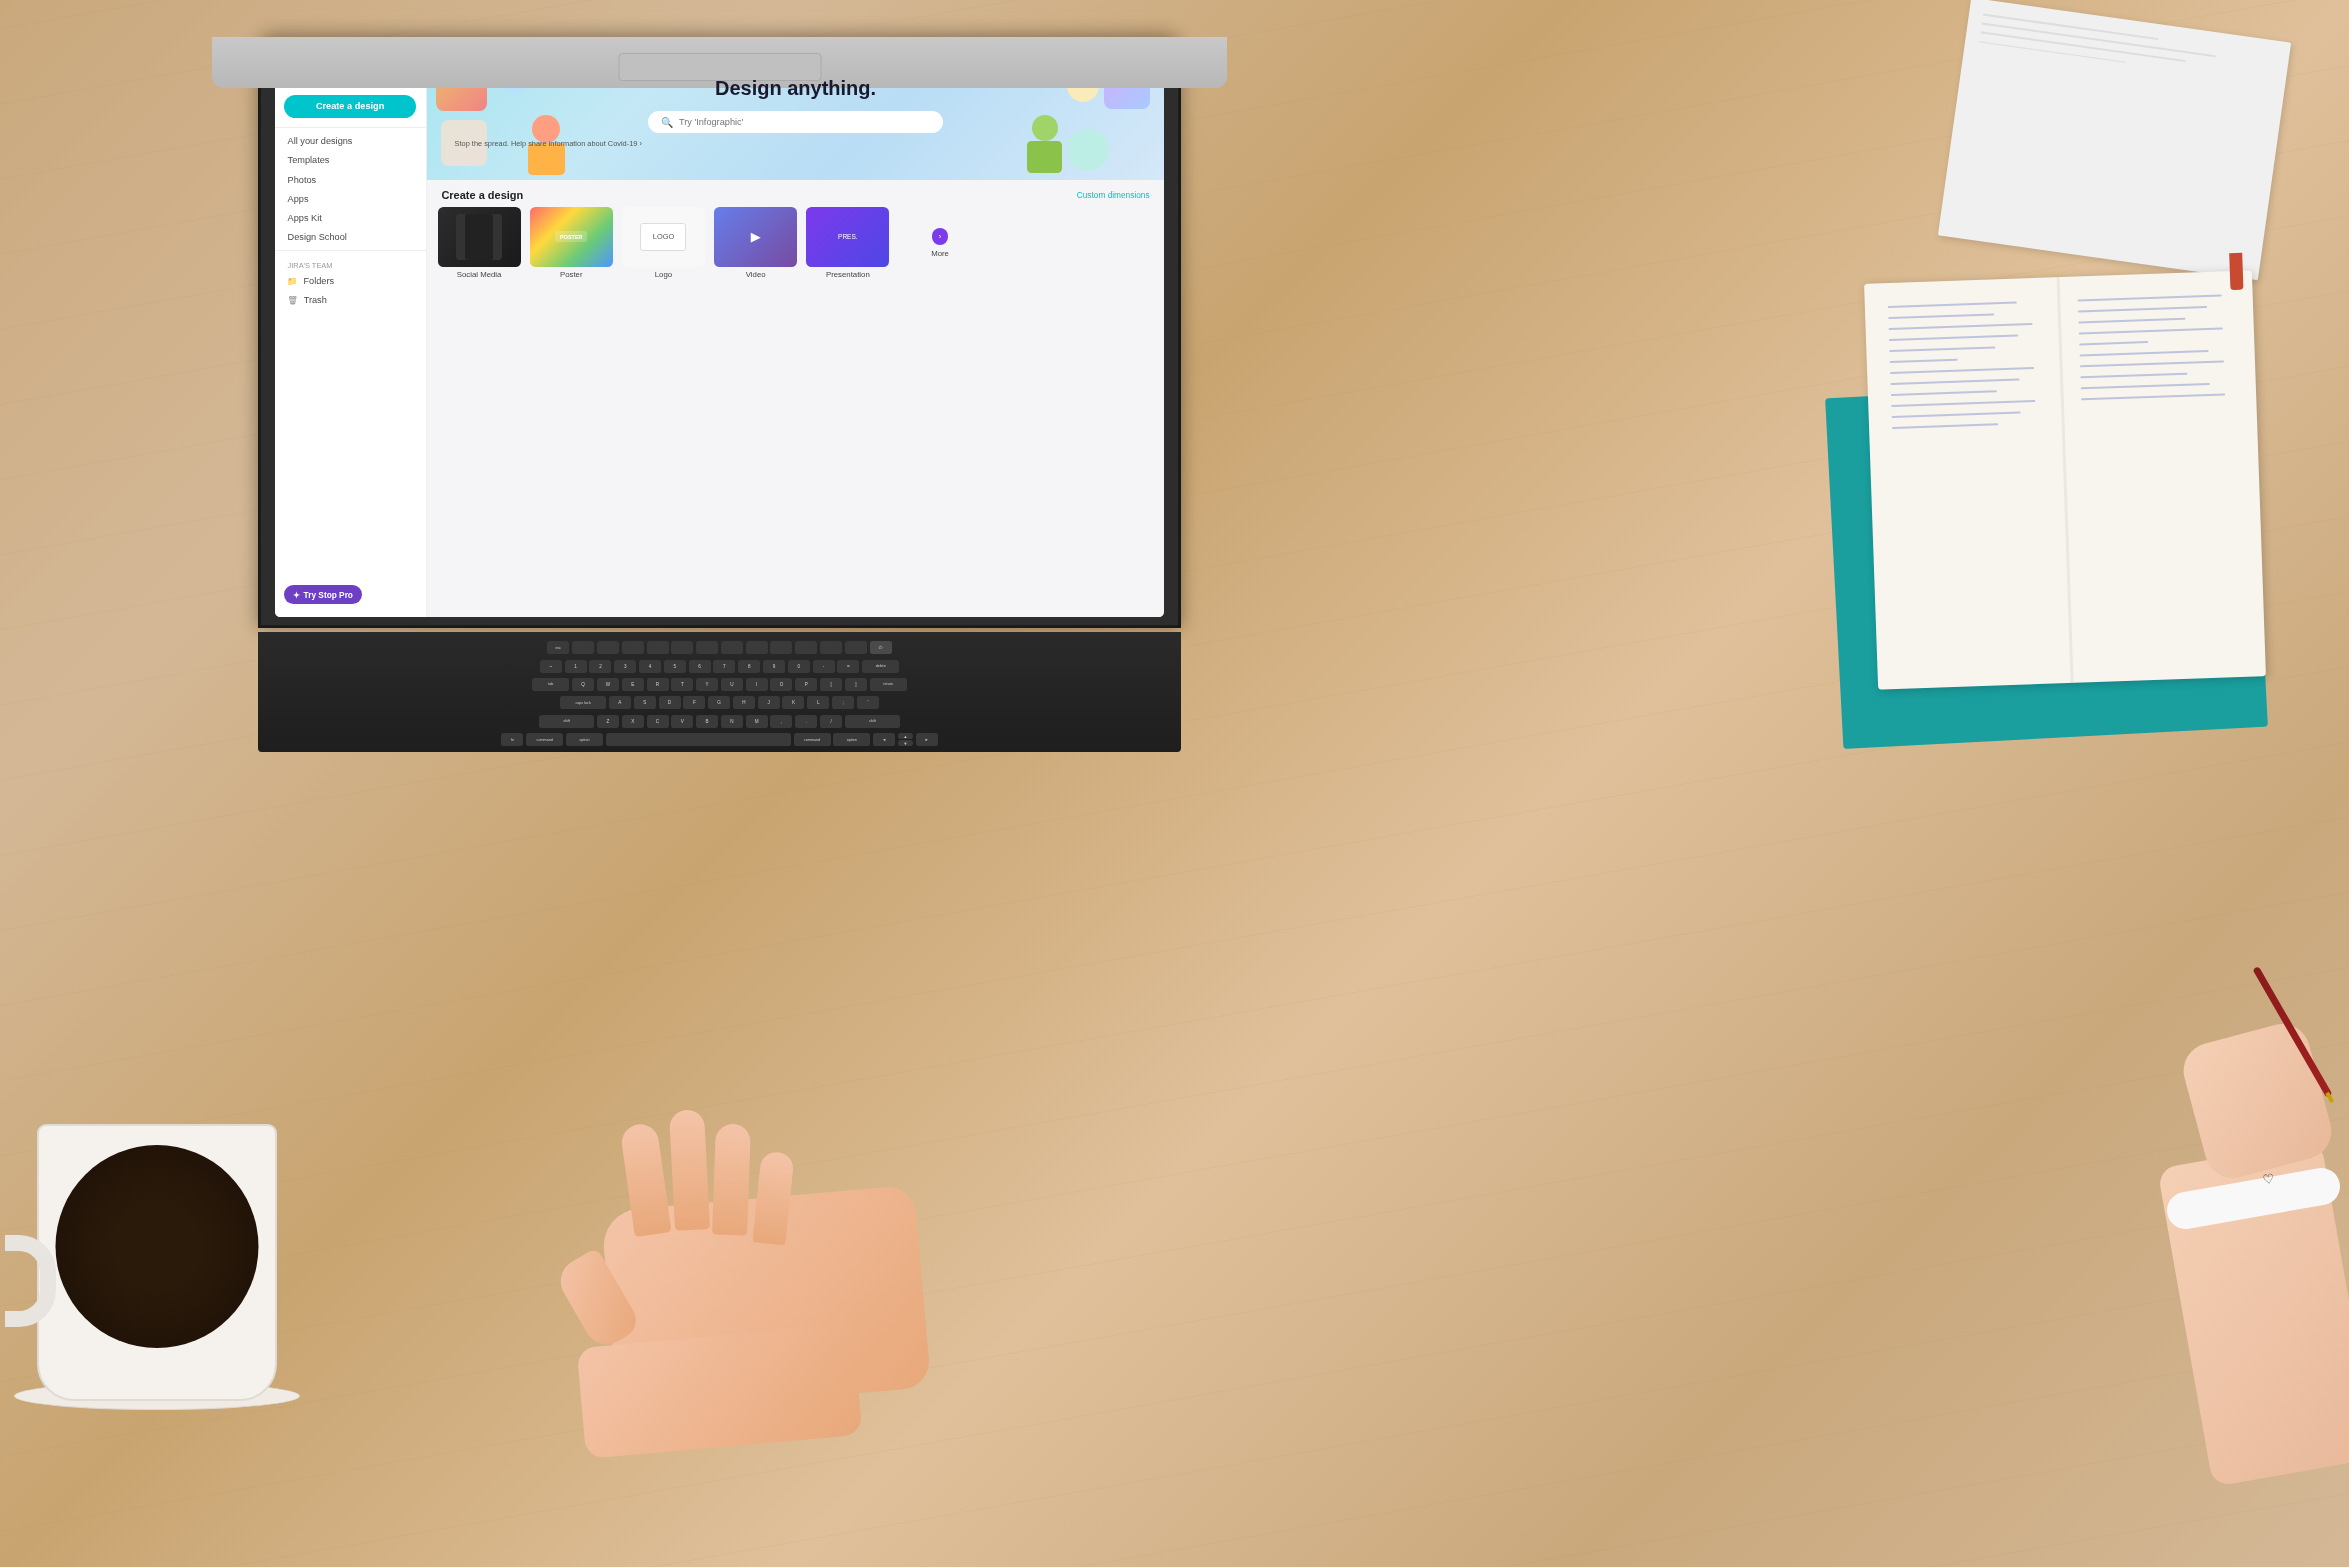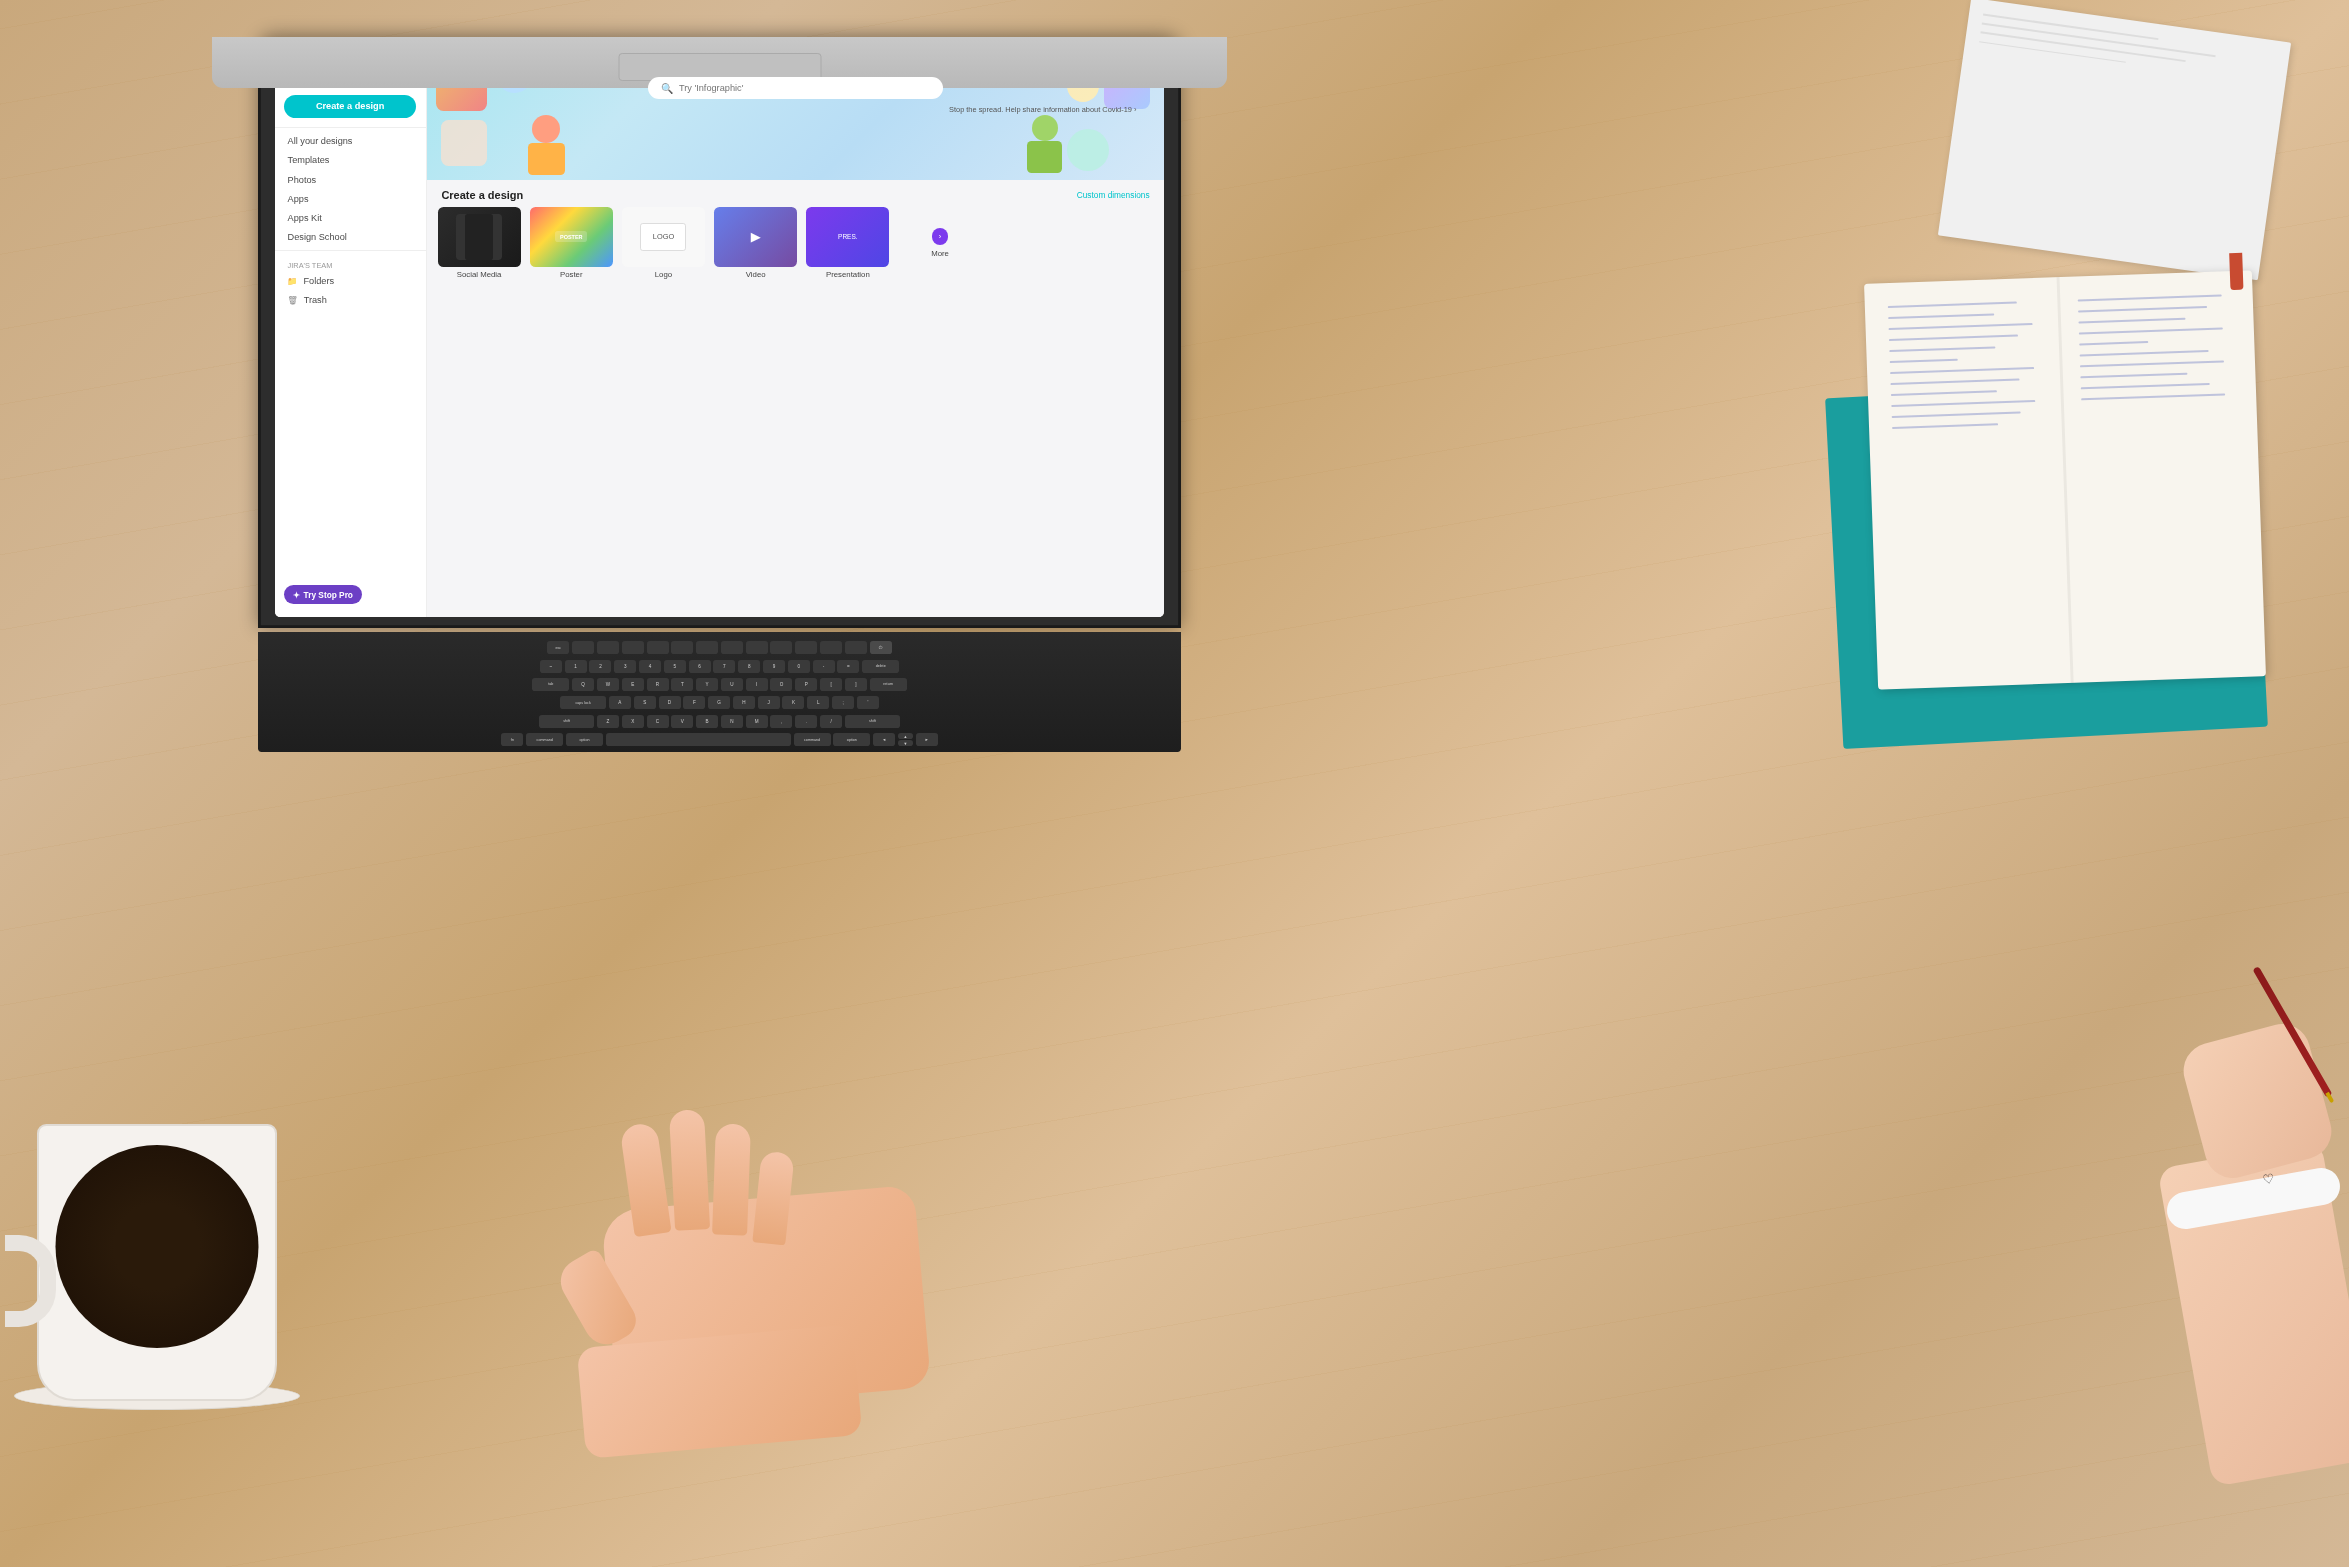--- a/index.html
+++ b/index.html
@@ -283,21 +283,21 @@
       outline: none;
       font-size: 9.2px;
       color: #666;
       background: transparent;
       flex: 1;
     }
 
     .covid-notice {
       font-size: 7.4px;
       color: #555;
-      text-align: right;
+      text-align: left;
       margin-top: 5.5px;
       position: relative;
       z-index: 2;
     }
 
     
     .section-header {
       display: flex;
       align-items: center;
       justify-content: space-between;
@@ -641,20 +641,21 @@
               <div style="width:37px;height:32px;background:#ffb347;border-radius:4.6px;margin:0 auto;"></div>
             </div>
             <div style="position:absolute; bottom:0; right:92px; width:55px; height:65px; overflow:hidden;">
               <div style="width:26px;height:26px;background:#a0d468;border-radius:50%;margin:0 auto;"></div>
               <div style="width:35px;height:32px;background:#8bc34a;border-radius:4.6px;margin:0 auto;"></div>
             </div>
 
             <div style="position:absolute;top:11px;left:129px;background:white;border-radius:9.2px;padding:3.7px 6.5px;font-size:6.5px;color:#333;opacity:0.9;">♥</div>
             <div style="position:absolute;top:7.4px;right:111px;background:white;border-radius:9.2px;padding:3.7px 6.5px;font-size:6.5px;color:#333;opacity:0.9;">✓</div>
 
+            <h1 class="hero-title">Design anything.</h1>
 
             <div class="hero-search">
               <span class="search-icon-inner">🔍</span>
               <input class="search-input" type="text" placeholder="Try 'Infographic'" style="">
             </div>
 
             <div class="covid-notice">Stop the spread. Help share information about Covid-19 ›</div>
           </div>
 
           <div>

